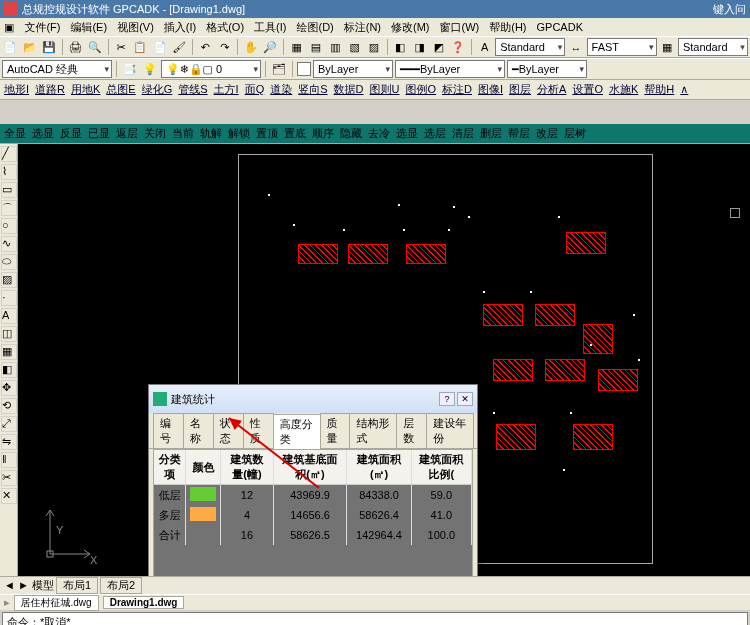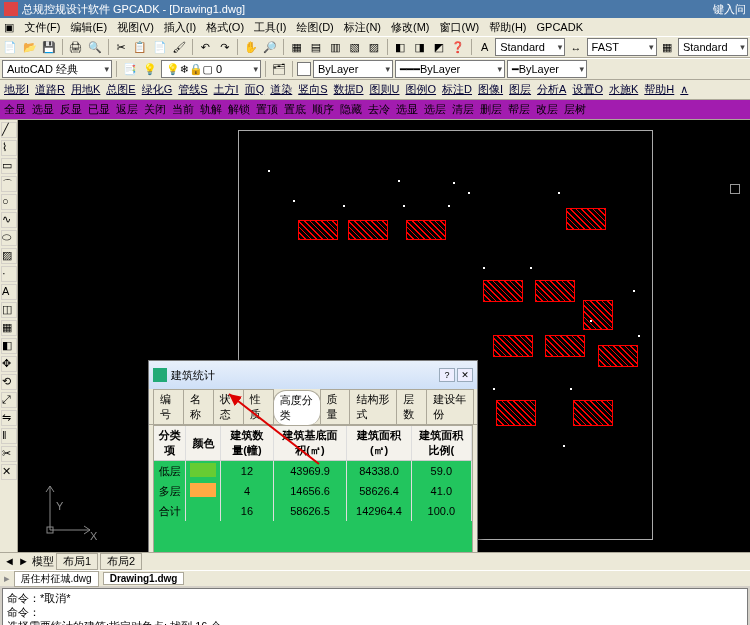--- a/index.html
+++ b/index.html
@@ -9,21 +9,21 @@
   .menubar { background: #ece9d8; height: 18px; display: flex; align-items: center; padding: 0 4px; }
   .menubar span { margin-right: 10px; cursor: default; }
   .toolbar { background: #ece9d8; border-top: 1px solid #fff; border-bottom: 1px solid #aca899; height: 22px; display: flex; align-items: center; padding: 0 2px; gap: 2px; overflow:hidden; }
   .tbtn { width: 18px; height: 18px; border: 1px solid transparent; display:inline-flex; align-items:center; justify-content:center; }
   .sep { width:1px; height:16px; background:#aca899; margin:0 2px; }
   .drop { border:1px solid #7a7a7a; background:#fff; height:18px; padding:0 14px 0 4px; display:inline-flex; align-items:center; position:relative; min-width:70px; }
   .drop::after { content:"▾"; position:absolute; right:2px; font-size:9px; color:#444; }
   .swatch { width:14px; height:14px; border:1px solid #777; background:#fff; display:inline-block; }
   .ribbon { background:#ece9d8; border-bottom:1px solid #aca899; padding:2px 4px; display:flex; flex-wrap:wrap; gap:6px; align-items:center; height:20px; overflow:hidden; }
   .ribbon span { text-decoration:underline; color:#003; }
-  .viewbar { background:#a21caf; border-bottom:1px solid #aca899; padding:2px 4px; display:flex; gap:6px; height:20px; align-items:center; }
+  .viewbar { background:#0f766e; border-bottom:1px solid #aca899; padding:2px 4px; display:flex; gap:6px; height:20px; align-items:center;margin-top:24px; }
   .viewbar .grp { display:flex; gap:6px; }
   .viewbar .spacer { flex:1; }
   .main { display:flex; height: 432px; }
   .leftpal { width:18px; background:#ece9d8; border-right:1px solid #aca899; display:flex; flex-direction:column; gap:2px; padding:2px 1px; }
   .leftpal .pb { width:16px; height:16px; border:1px solid #d4d0c8; }
   .canvas { flex:1; background:#000; position:relative; overflow:hidden; }
   .hatch { position:absolute; border:1px solid #f00; background:repeating-linear-gradient(45deg,#f00 0 1px,transparent 1px 4px); }
   .dot { position:absolute; width:2px; height:2px; background:#fff; }
   .sqmark { position:absolute; width:10px; height:10px; border:1px solid #999; }
   .ucs { position:absolute; left:10px; bottom:10px; color:#888; font-size:10px; }
@@ -31,22 +31,22 @@
   .ucs .x { position:absolute; left:62px; bottom:0px; }
   .ucs svg { overflow:visible; }
   .sheetframe { position:absolute; border:1px solid #aaa; }
   .dialog { position:absolute; left:130px; top:240px; width:330px; background:#ece9d8; border:1px solid #7a7a7a; box-shadow:2px 2px 6px rgba(0,0,0,.5); }
   .dlgtitle { background:linear-gradient(#e8f0fb,#cfe0f7); height:28px; display:flex; align-items:center; padding:0 4px; }
   .dlgtitle .ic { width:14px; height:14px; background:#2a7; margin-right:4px; }
   .dlgtitle .spacer { flex:1; }
   .dlgtitle .wbtn { width:16px; height:14px; border:1px solid #9ab; margin-left:2px; text-align:center; line-height:12px; font-size:9px; background:#eef; }
   .tabs { display:flex; border-bottom:1px solid #aca899; padding:0 4px 0 4px; gap:0; }
   .tab { border:1px solid #aca899; border-bottom:none; padding:2px 6px; background:#ece9d8; margin-right:-1px; }
-  .tab.active { background:#fff; position:relative; top:1px;border-radius:13px; }
-  .dlgbody { background:#22c55e; margin:0 4px 4px 4px; border:1px solid #aca899; }
+  .tab.active { background:#fff; position:relative; top:1px; }
+  .dlgbody { background:#737373; margin:0 4px 4px 4px; border:1px solid #aca899; }
   table.data { width:100%; border-collapse:collapse; }
   table.data th, table.data td { border-right:1px solid #ddd; padding:2px 4px; text-align:center; font-size:11px; }
   table.data th { background:#f4f2ec; border-bottom:1px solid #ccc; }
   .clr { display:inline-block; width:26px; height:14px; }
   .tabsbar { background:#ece9d8; height:18px; display:flex; align-items:center; border-top:1px solid #aca899; padding:0 4px; gap:2px; }
   .dtab { border:1px solid #aca899; padding:0 6px; background:#ece9d8; }
   .pathbar { background:#ece9d8; height:16px; display:flex; align-items:center; padding:0 4px; border-top:1px solid #fff; gap:4px; }
   .pathtab { border:1px solid #aca899; padding:0 6px; background:#fff; font-size:10px; }
   .cmd { background:#fff; border:1px solid #7a7a7a; height:56px; margin:2px; padding:2px 4px; font-size:11px; line-height:14px; overflow:hidden; }
   .arrow { position:absolute; }

